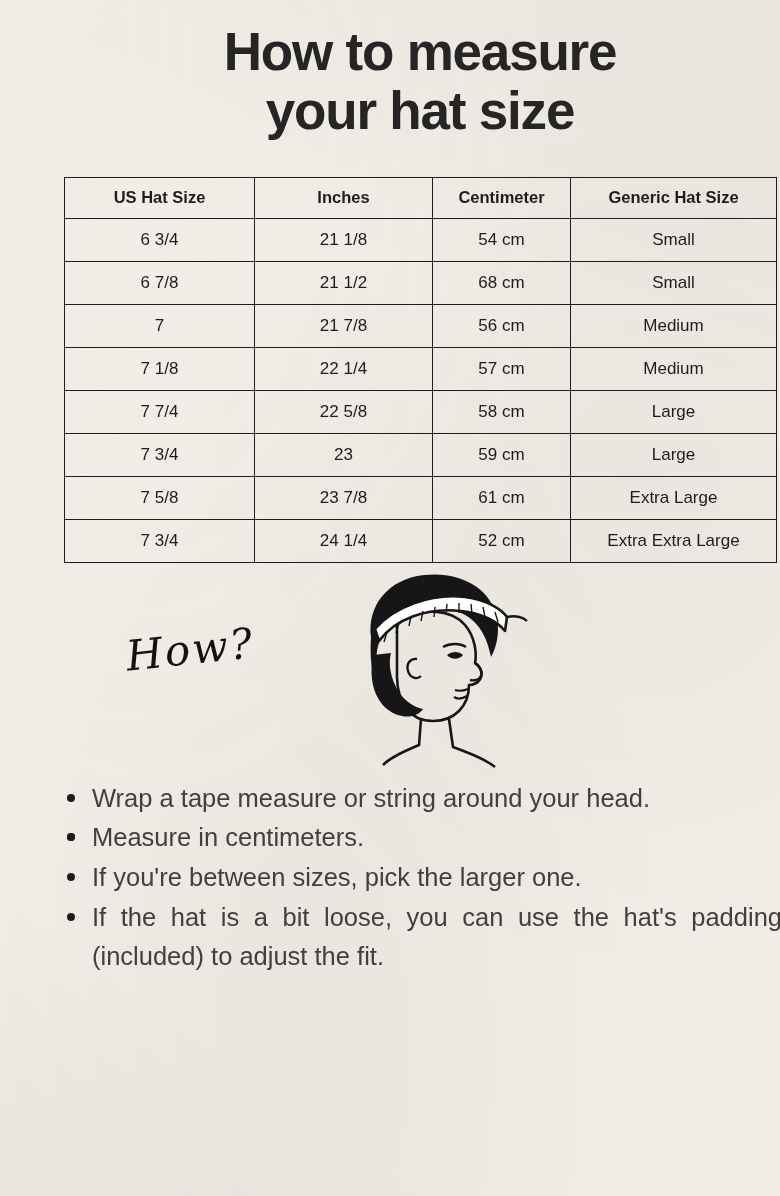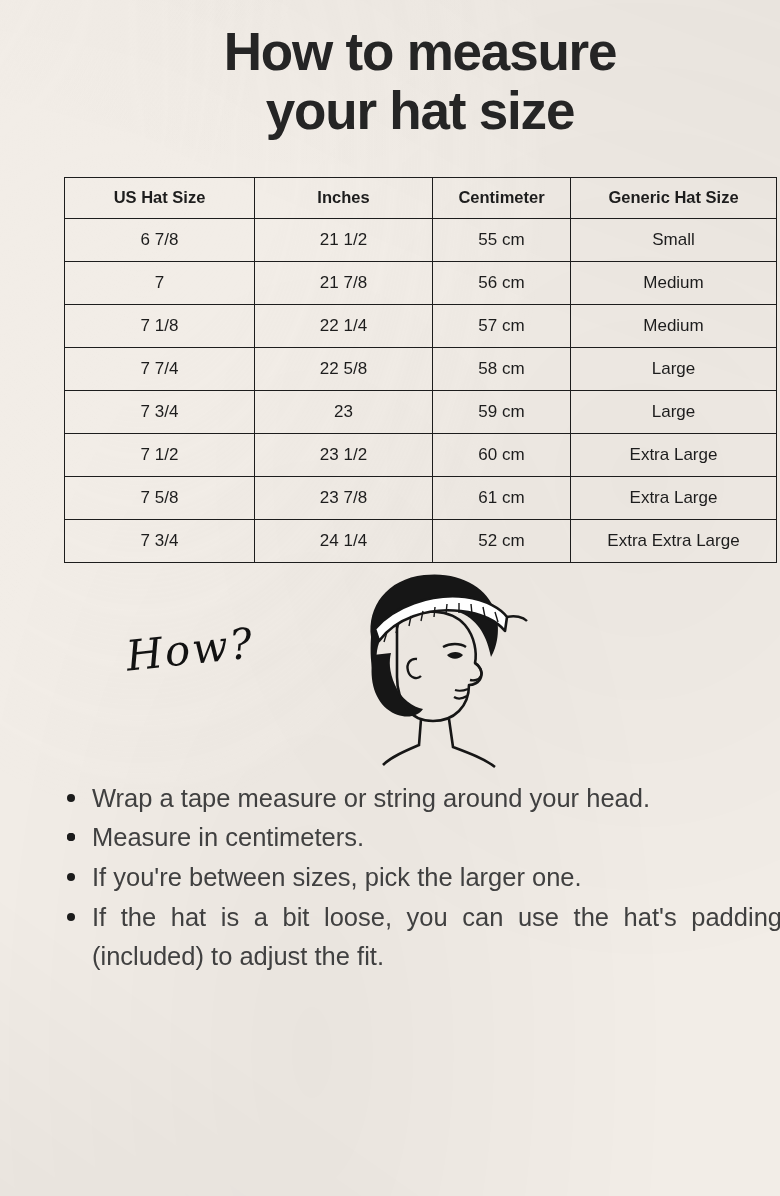--- a/index.html
+++ b/index.html
@@ -160,23 +160,29 @@
       <thead>
         <tr>
           <th>US Hat Size</th>
           <th>Inches</th>
           <th>Centimeter</th>
           <th>Generic Hat Size</th>
         </tr>
       </thead>
       <tbody>
         <tr>
+          <td>6 3/4</td>
+          <td>21 1/8</td>
+          <td>54 cm</td>
+          <td>Small</td>
+        </tr>
+        <tr>
           <td>6 7/8</td>
           <td>21 1/2</td>
-          <td>55 cm</td>
+          <td>68 cm</td>
           <td>Small</td>
         </tr>
         <tr>
           <td>7</td>
           <td>21 7/8</td>
           <td>56 cm</td>
           <td>Medium</td>
         </tr>
         <tr>
           <td>7 1/8</td>
@@ -188,26 +194,20 @@
           <td>7 7/4</td>
           <td>22 5/8</td>
           <td>58 cm</td>
           <td>Large</td>
         </tr>
         <tr>
           <td>7 3/4</td>
           <td>23</td>
           <td>59 cm</td>
           <td>Large</td>
-        </tr>
-        <tr>
-          <td>7 1/2</td>
-          <td>23 1/2</td>
-          <td>60 cm</td>
-          <td>Extra Large</td>
         </tr>
         <tr>
           <td>7 5/8</td>
           <td>23 7/8</td>
           <td>61 cm</td>
           <td>Extra Large</td>
         </tr>
         <tr>
           <td>7 3/4</td>
           <td>24 1/4</td>

